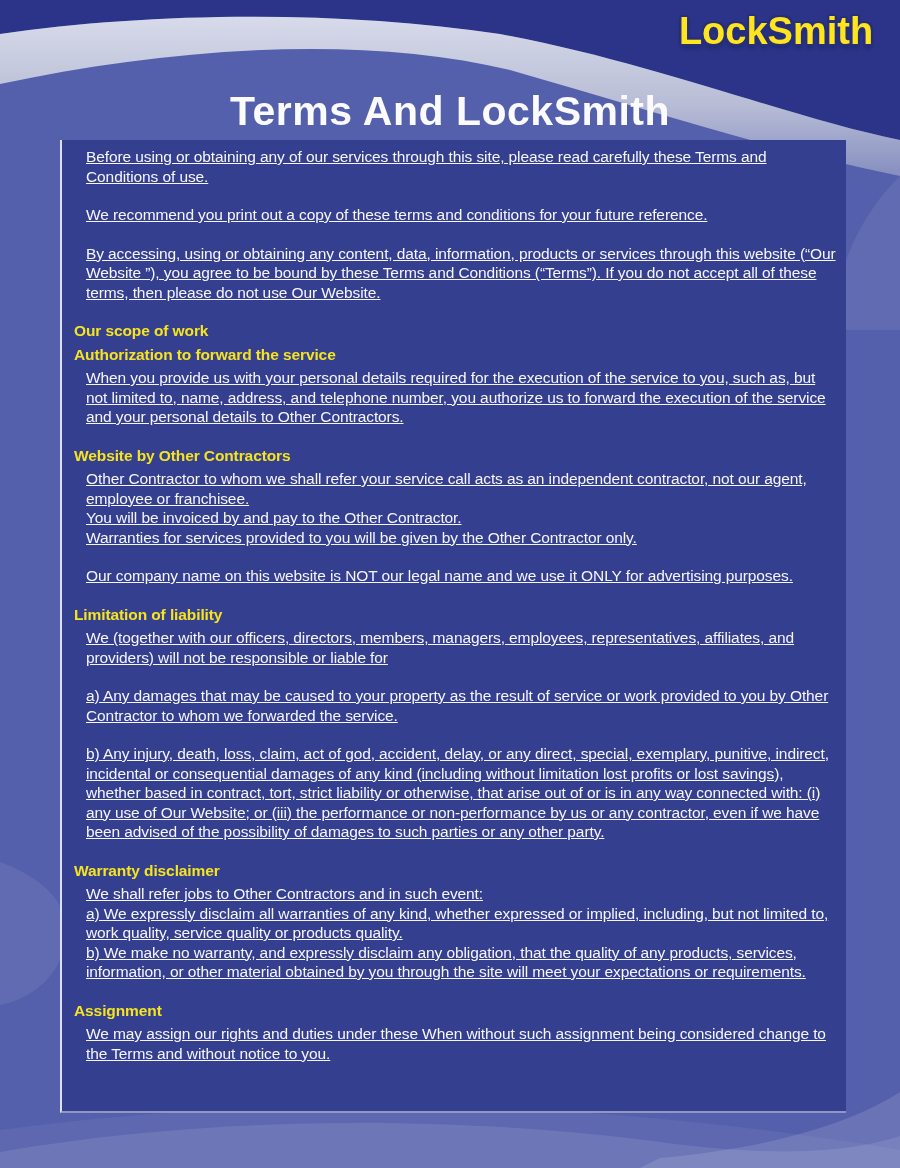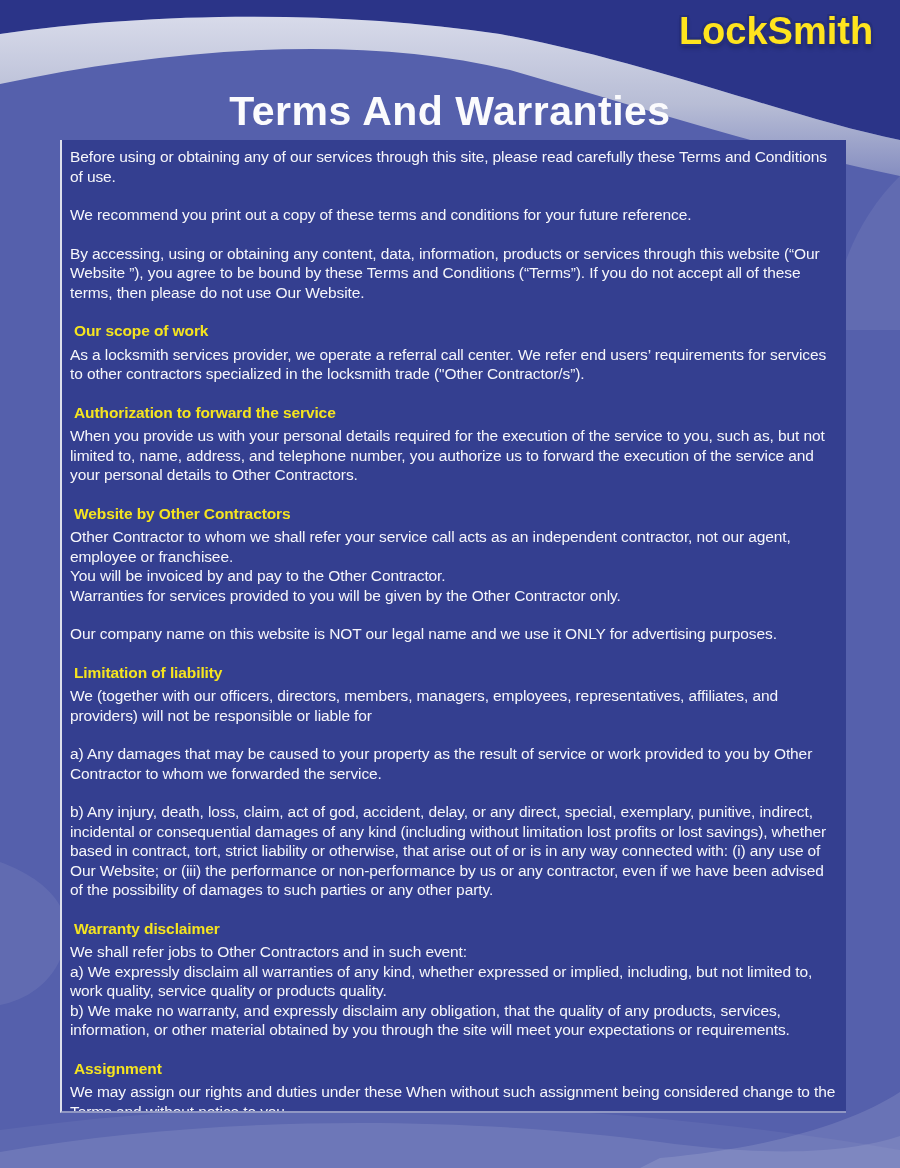--- a/index.html
+++ b/index.html
@@ -51,21 +51,22 @@
     overflow:hidden;
   }
   .block{
     white-space:pre-line;
     font-size:15.5px;
     line-height:19.5px;
     letter-spacing:-0.1px;
   }
   .block.paragraph{
     color:#f6f6fa;
-    margin:0 0 19px 0;
+    margin:0 0 19px 16px;
+    text-decoration:underline;
   }
   .block.heading{
     color:#f5e41f;
     font-weight:bold;
     margin:4px;
   }
 </style>
 </head>
 <body>
 
@@ -95,28 +96,27 @@
 
     <path d="M0,1168 V1152 C230,1112 480,1118 660,1142 C780,1158 850,1152 900,1136 V1168 Z" fill="rgba(255,255,255,0.10)"></path>
 
     <path d="M900,1168 V1092 C850,1124 770,1148 660,1158 L640,1168 Z" fill="rgba(255,255,255,0.12)"></path>
   </svg>
 
   <div id="logo">
     <div>LockSmith</div>
   </div>
 
-  <div id="page-title">Terms And Warranties</div>
+  <div id="page-title">Terms And LockSmith</div>
 
   <div id="terms-box">
       <div class="block paragraph">Before using or obtaining any of our services through this site, please read carefully these Terms and Conditions of use.</div>
       <div class="block paragraph">We recommend you print out a copy of these terms and conditions for your future reference.</div>
       <div class="block paragraph">By accessing, using or obtaining any content, data, information, products or services through this website (“Our Website ”), you agree to be bound by these Terms and Conditions (“Terms”). If you do not accept all of these terms, then please do not use Our Website.</div>
       <div class="block heading">Our scope of work</div>
-      <div class="block paragraph">As a locksmith services provider, we operate a referral call center. We refer end users’ requirements for services to other contractors specialized in the locksmith trade ("Other Contractor/s”).</div>
       <div class="block heading">Authorization to forward the service</div>
       <div class="block paragraph">When you provide us with your personal details required for the execution of the service to you, such as, but not limited to, name, address, and telephone number, you authorize us to forward the execution of the service and your personal details to Other Contractors.</div>
       <div class="block heading">Website by Other Contractors</div>
       <div class="block paragraph">Other Contractor to whom we shall refer your service call acts as an independent contractor, not our agent, employee or franchisee.
 You will be invoiced by and pay to the Other Contractor.
 Warranties for services provided to you will be given by the Other Contractor only.</div>
       <div class="block paragraph">Our company name on this website is NOT our legal name and we use it ONLY for advertising purposes.</div>
       <div class="block heading">Limitation of liability</div>
       <div class="block paragraph">We (together with our officers, directors, members, managers, employees, representatives, affiliates, and providers) will not be responsible or liable for</div>
       <div class="block paragraph">a) Any damages that may be caused to your property as the result of service or work provided to you by Other Contractor to whom we forwarded the service.</div>

